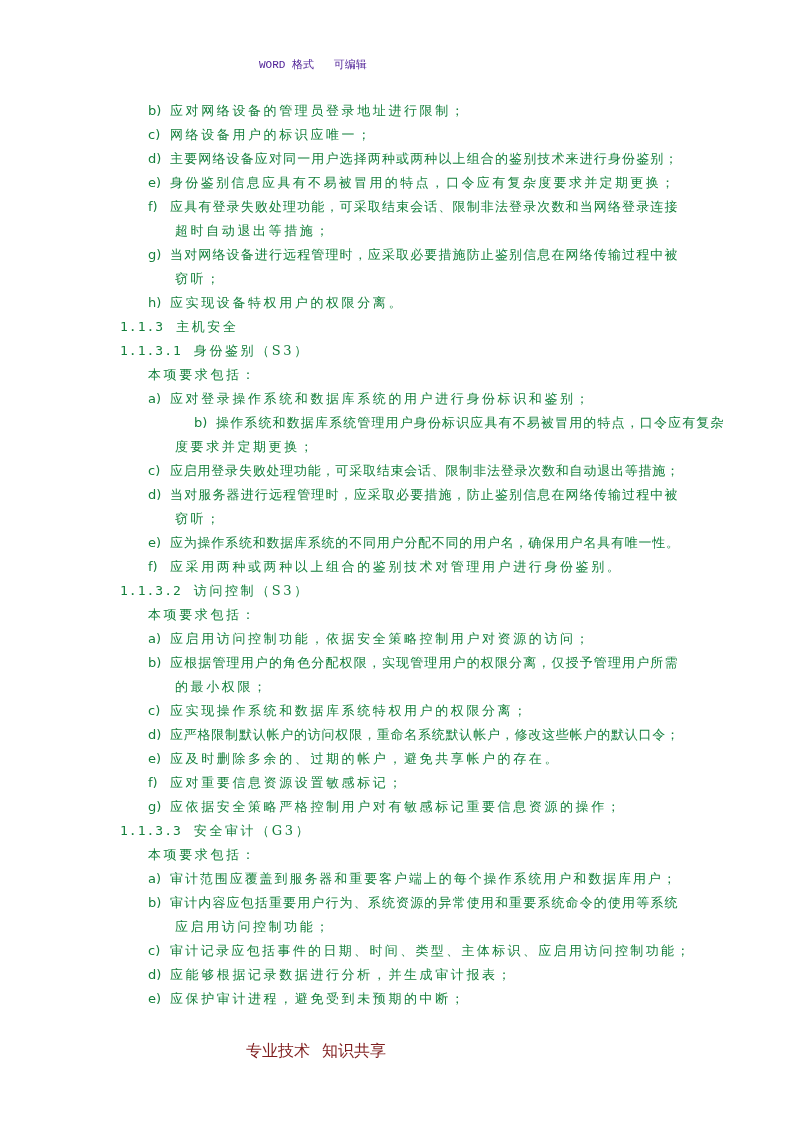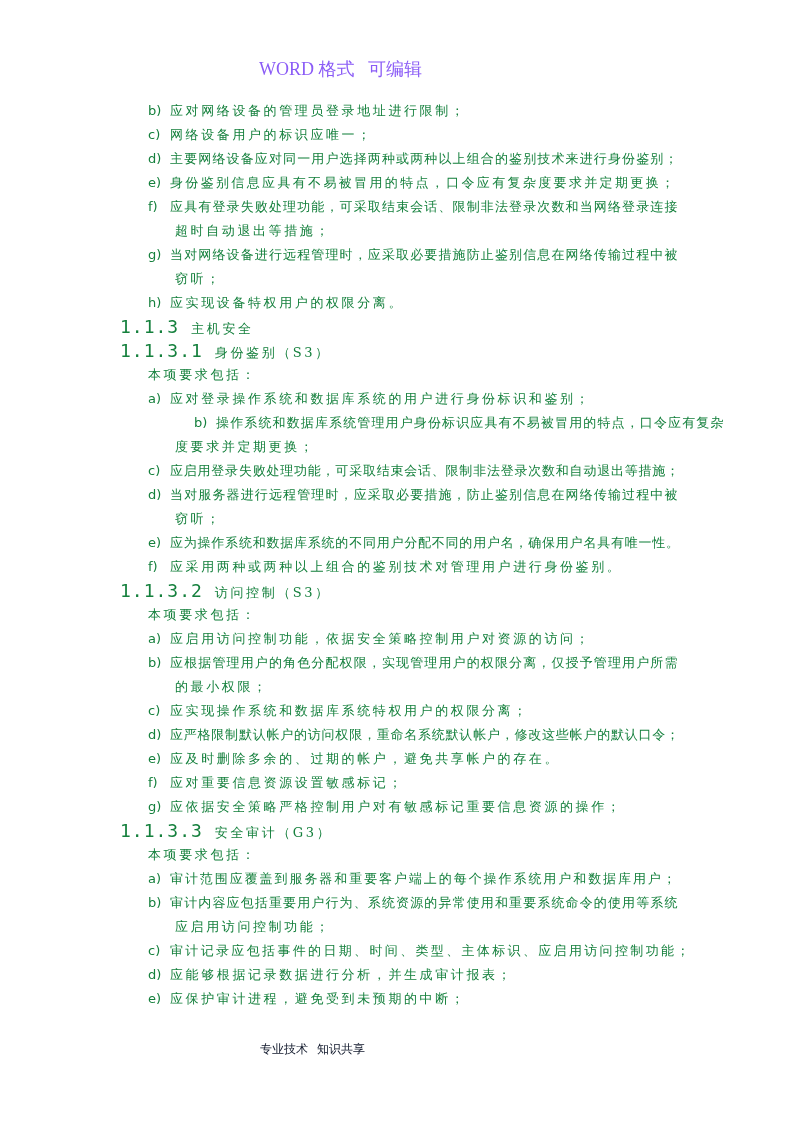--- a/index.html
+++ b/index.html
@@ -1,25 +1,25 @@
 <!DOCTYPE html>
 <html><head>
 <meta charset="utf-8">
 <style>
   html, body { margin:0; padding:0; background:#ffffff; }
   body { width:793px; height:1122px; position:relative; overflow:hidden;
          font-family:"DejaVu Serif", "Liberation Serif", serif; color:#111; }
-  .header { position:absolute; top:57px; left:259px; font-size:18px;
-            font-family:Liberation Serif, serif; color:#8b5cf6; white-space:pre; }
-  .footer { position:absolute; top:1041px; left:246px; font-size:12px;
-            font-family:"Liberation Serif", "DejaVu Serif", serif; color:#0f172a; white-space:pre;margin-left:14px; }
+  .header { position:absolute; top:57px; left:259px; font-size:11px;
+            font-family:Liberation Mono, monospace; color:#4c1d95; white-space:pre; }
+  .footer { position:absolute; top:1041px; left:246px; font-size:16px;
+            font-family:"Liberation Serif", "DejaVu Serif", serif; color:#7f1d1d; white-space:pre; }
   .line { position:absolute; font-size:13px; line-height:16px; white-space:nowrap;
           letter-spacing:2.6px; color:#15803d; }
   .lab { font-family:"DejaVu Sans", "Liberation Sans", sans-serif; letter-spacing:0; font-size:13px; display:inline-block; width:22px; }
-  .num { font-family:"DejaVu Sans Mono", "Liberation Mono", monospace; letter-spacing:1px; font-size:18px; }
+  .num { font-family:"DejaVu Sans Mono", "Liberation Mono", monospace; letter-spacing:1px; font-size:13px; }
 </style>
 </head>
 <body>
 
 <div class="header">WORD 格式   可编辑</div>
 
 <div>
 
   <div class="line" style="top:103px;left:148px"><span class="lab">b)</span><span>应对网络设备的管理员登录地址进行限制；</span></div>
   <div class="line" style="top:127px;left:148px"><span class="lab">c)</span><span>网络设备用户的标识应唯一；</span></div>

